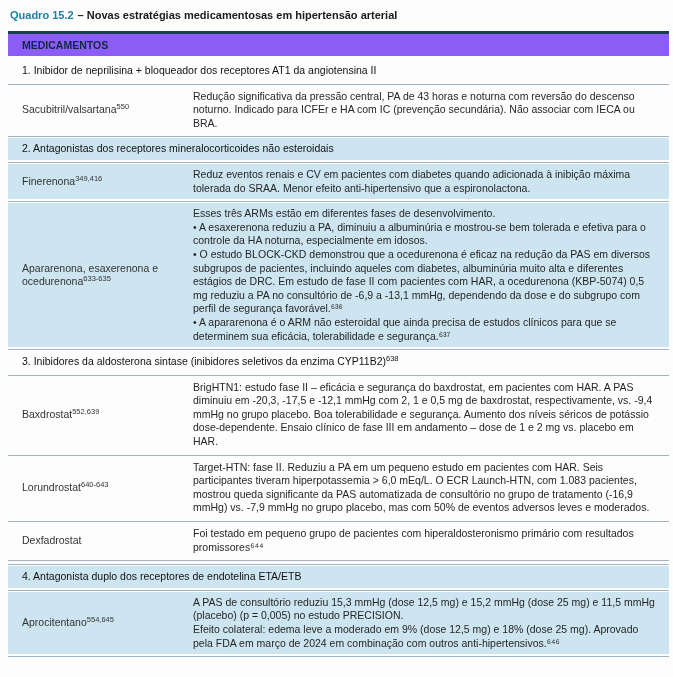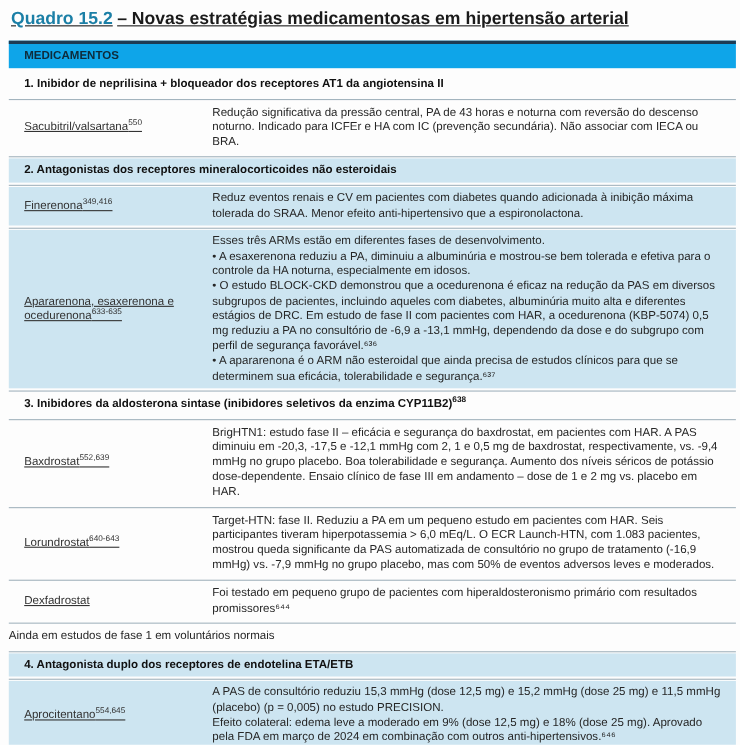--- a/index.html
+++ b/index.html
@@ -4,48 +4,48 @@
 <style>
   html,body { margin:0; padding:0; }
   body {
     width:673px; height:677px; overflow:hidden;
     background:#fdfdfd;
     font-family:"Liberation Sans","DejaVu Sans",sans-serif;
     -webkit-font-smoothing:antialiased;
   }
   .page { padding:7px 4px 0 8px; }
 
-  .caption { font-size:16px; font-weight:bold; color:#1a1a1a; margin:2px 0 10px 2px;text-decoration:underline; }
+  .caption { font-size:11px; font-weight:bold; color:#1a1a1a; margin:2px 0 10px 2px; }
   .caption .accent { color:#1b7fa6; }
   .caption .rest { margin-left:4px; }
 
   .table { width:661px; }
 
   .thead {
     display:flex; align-items:center;
-    background:#0ea5e9;
+    background:#8b5cf6;
     border-top:3px solid #1d3c55;
     color:#0e2b3b; font-weight:bold; font-size:10.5px;
     padding:5px 0;
   }
   .colDrug { flex:0 0 185px; box-sizing:border-box; padding-left:14px; }
   .colRes  { flex:1; padding-right:8px; }
 
   .band {
-    font-weight:bold; font-size:10.5px; color:#111;
+    font-weight:normal; font-size:10.5px; color:#111;
     padding:4px 8px 4px 14px; line-height:13.6px;
   }
   .tone-blue { background:#cde5f1; }
   .tone-white { background:transparent; }
 
   .row { display:flex; align-items:center; font-size:10.5px; }
   .row .drug {
     flex:0 0 185px; box-sizing:border-box;
     padding:4px 8px 4px 14px;
-    color:#333; line-height:13.6px;text-decoration:underline;
+    color:#333; line-height:13.6px;
   }
   .row .result {
     flex:1; padding:4px 8px 4px 0;
     color:#262626; line-height:13.6px;
     white-space:pre-line;
   }
 
   sup { font-size:7.5px; line-height:0; }
 
   .sep { height:4px; position:relative; }
@@ -114,21 +114,20 @@
     </div>
     <div class="sep"></div>
 
     <div class="row tone-white">
       <div class="drug"><span>Dexfadrostat</span><sup></sup></div>
       <div class="result">Foi testado em pequeno grupo de pacientes com hiperaldosteronismo primário com resultados promissores⁶⁴⁴</div>
     </div>
     <div class="sep"></div>
 
     <div class="row tone-white">
-      <div class="result">Ainda em estudos de fase 1 em voluntários normais</div>
     </div>
     <div class="sep"></div>
 
     <div class="band tone-blue"><span>4. Antagonista duplo dos receptores de endotelina ETA/ETB</span><sup></sup></div>
     <div class="sep"></div>
 
     <div class="row tone-blue">
       <div class="drug"><span>Aprocitentano</span><sup>554,645</sup></div>
       <div class="result">A PAS de consultório reduziu 15,3 mmHg (dose 12,5 mg) e 15,2 mmHg (dose 25 mg) e 11,5 mmHg (placebo) (p = 0,005) no estudo PRECISION.
 Efeito colateral: edema leve a moderado em 9% (dose 12,5 mg) e 18% (dose 25 mg). Aprovado pela FDA em março de 2024 em combinação com outros anti-hipertensivos.⁶⁴⁶</div>

